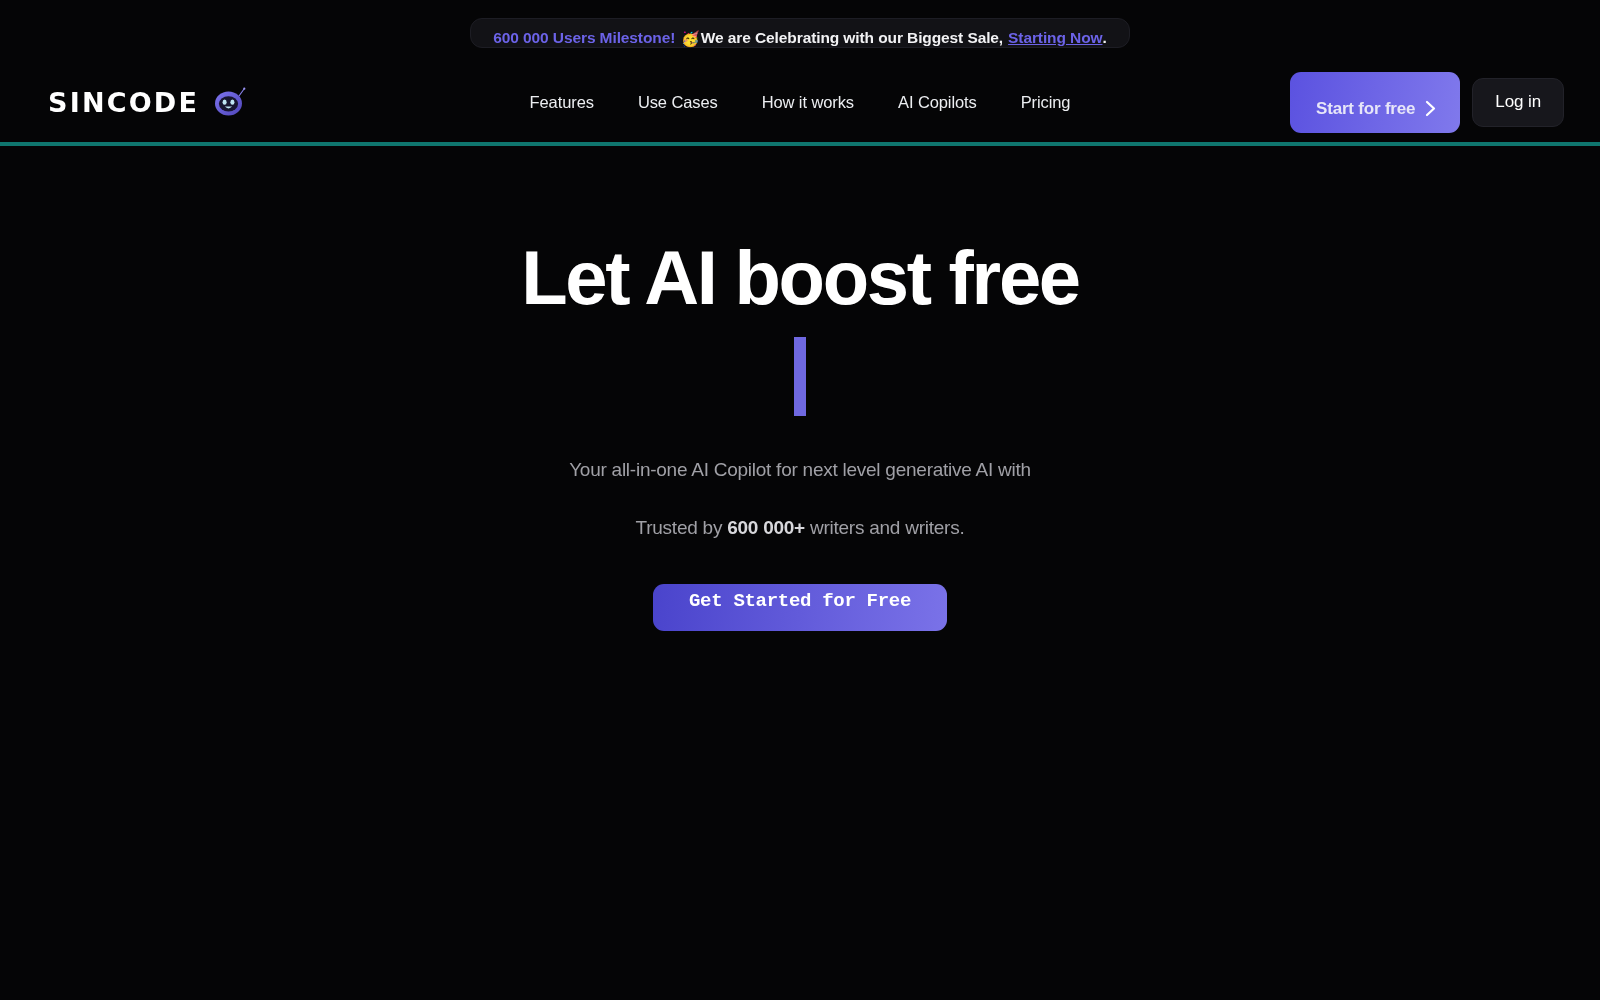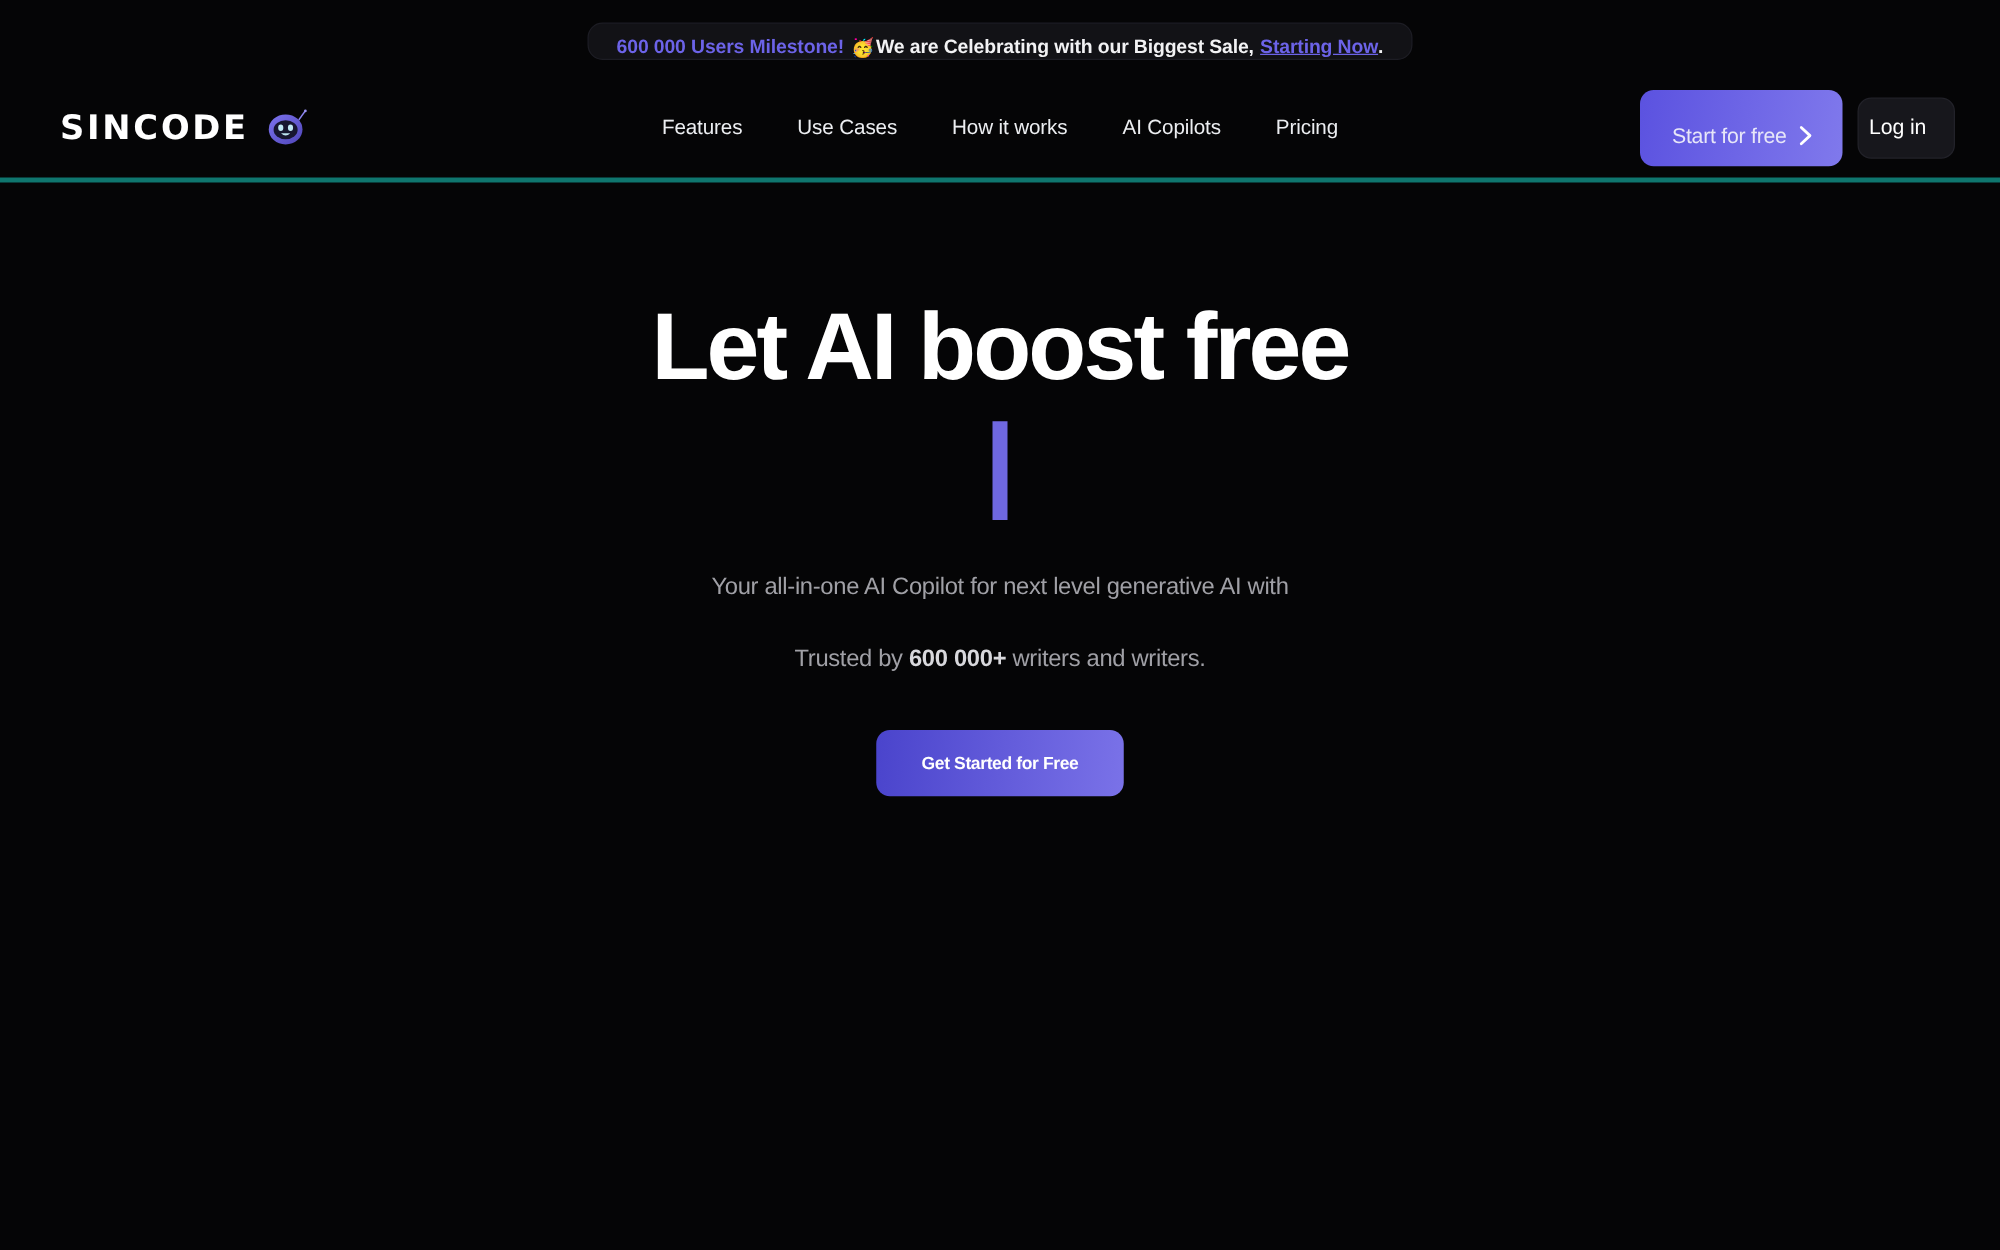--- a/index.html
+++ b/index.html
@@ -102,37 +102,37 @@
   .btn-start {
     display: flex;
     align-items: center;
     gap: 10px;
     background: linear-gradient(100deg, #5b52e0 0%, #8079ec 100%);
     border: none;
     border-radius: 11px;
     color: #e7e6f8;
     font-family: "Liberation Sans", sans-serif;
     font-size: 17px;
-    font-weight: 400;
+    font-weight: 700;
     letter-spacing: -0.2px;
     padding: 27px 24px 14px 26px;
     cursor: pointer;
   }
   .chev { width: 11px; height: 17px; display: block; }
 
   .btn-login {
     background: #17171c;
     border: 1px solid #222229;
     border-radius: 11px;
     color: #ffffff;
     font-family: "Liberation Sans", sans-serif;
     font-size: 17px;
     font-weight: 400;
     letter-spacing: -0.1px;
-    padding: 13px 22px 14px 8px;
+    padding: 13px 22px 14px 22px;
     cursor: pointer;
   }
 
   
   .hero {
     width: 100%;
     padding-top: 92px;
     display: flex;
     flex-direction: column;
     align-items: center;
@@ -176,25 +176,25 @@
     letter-spacing: -0.25px;
   }
   .hero-sub b { color: #d8d8dc; font-weight: 700; }
 
   .btn-cta {
     margin-top: 41px;
     background: linear-gradient(95deg, #4a44cc 0%, #7a72e8 100%);
     border: none;
     border-radius: 11px;
     color: #ffffff;
-    font-family: Liberation Sans, sans-serif;
-    font-size: 14px;
+    font-family: Liberation Mono, monospace;
+    font-size: 19px;
     font-weight: 700;
     letter-spacing: -0.3px;
-    padding: 18px 36px 19px 36px;
+    padding: 6px 36px 19px 36px;
     cursor: pointer;
   }
 </style>
 </head>
 <body>
 
 <div class="announce-wrap">
   <div class="announce-pill">
     <span class="announce-highlight">600 000 Users Milestone!</span>
     <span class="announce-emoji">🥳</span>

